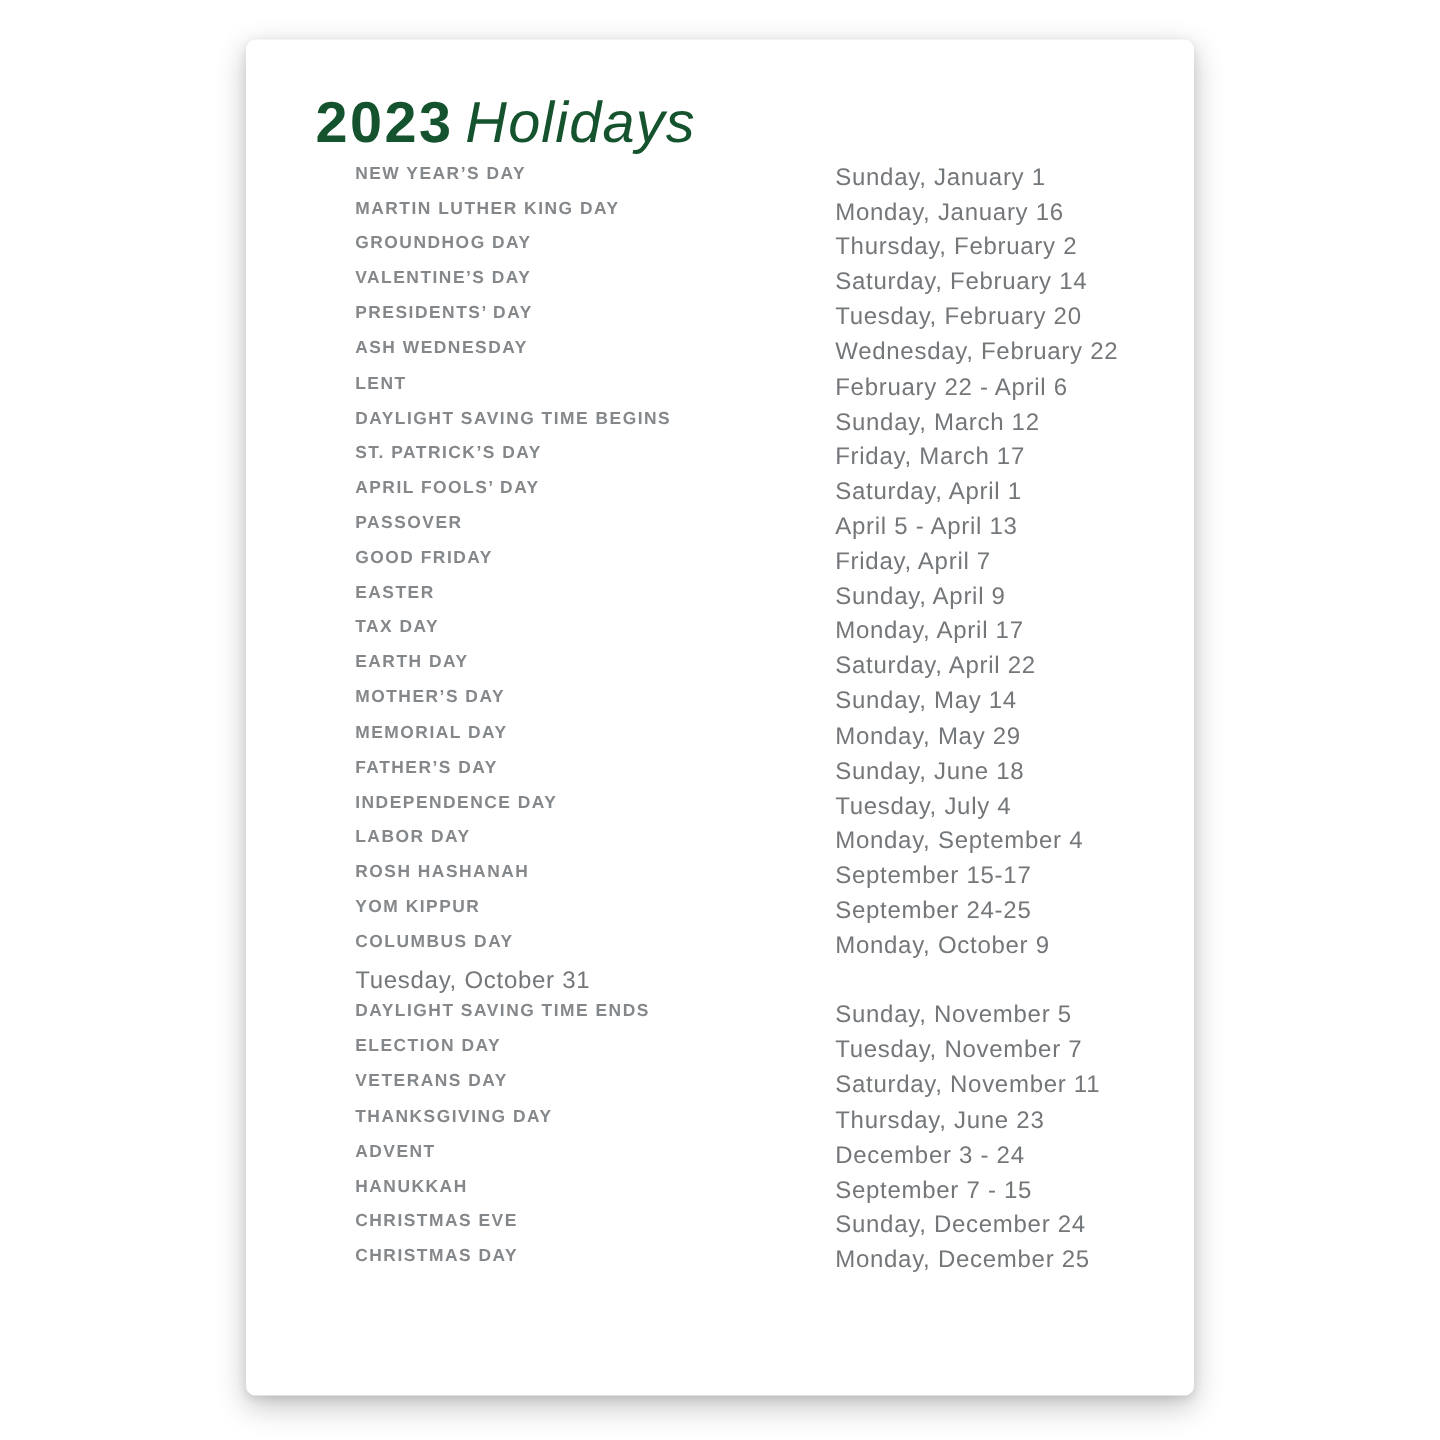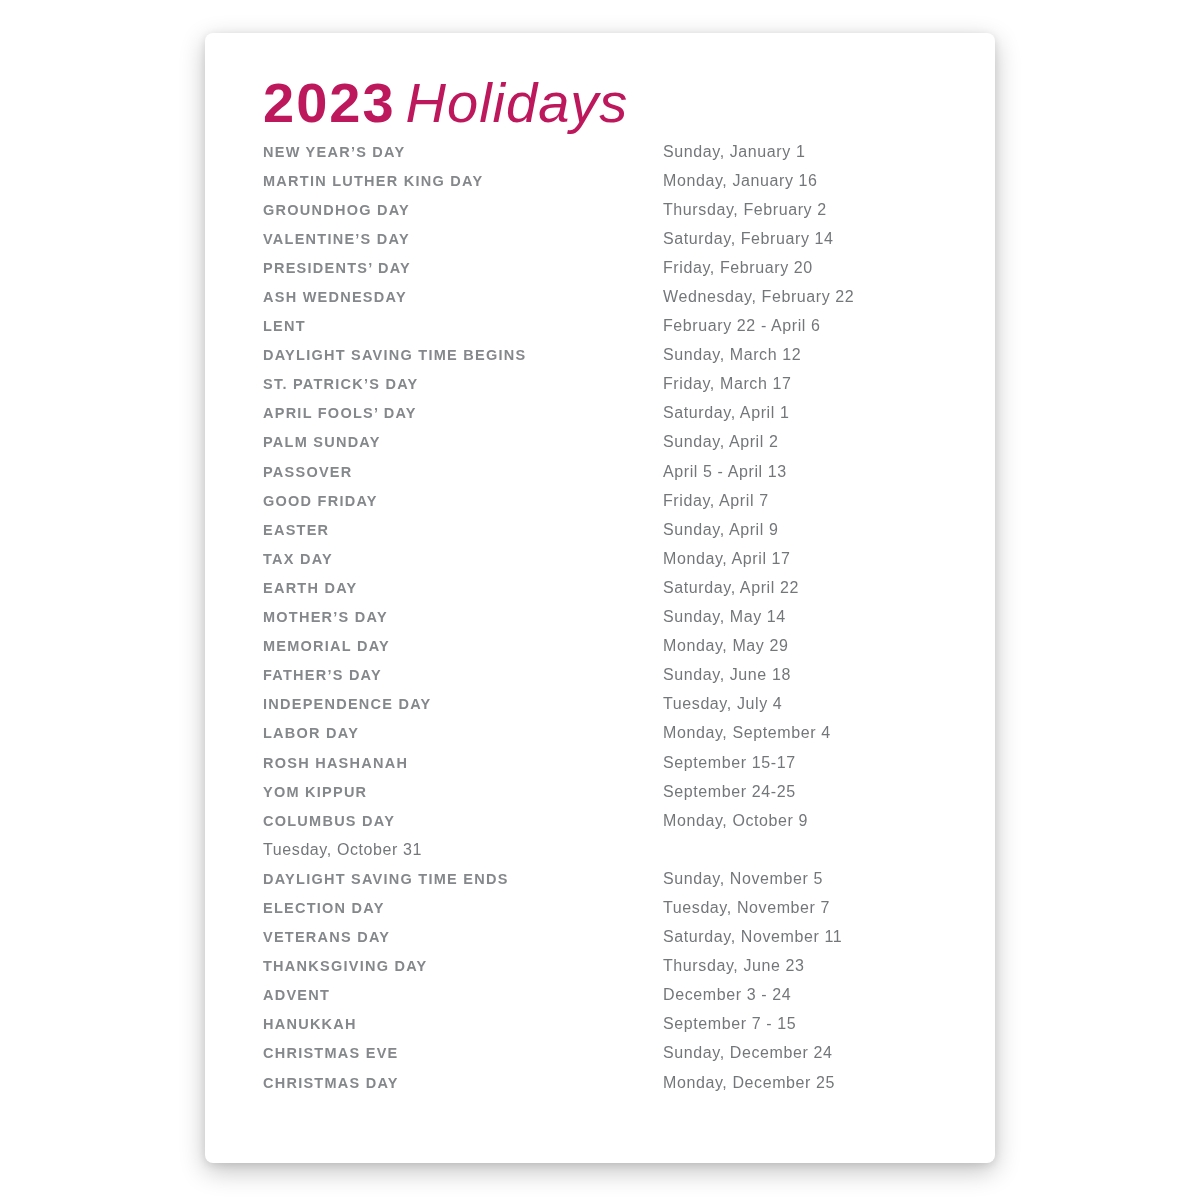--- a/index.html
+++ b/index.html
@@ -22,56 +22,56 @@
     box-shadow: 0 8px 26px rgba(0,0,0,0.24), 0 2px 8px rgba(0,0,0,0.10);
     box-sizing: border-box;
   }
   .content {
     position: absolute;
     left: 58px;
     top: 48px;
     right: 30px;
   }
   .title {
-    font-size: 56px;
+    font-size: 48px;
     line-height: 44px;
-    color: #be185d;
+    color: #14532d;
     margin: 0 0 12px 0;
     white-space: nowrap;
   }
   .title .year {
     font-weight: 600;
     letter-spacing: 2px;
   }
   .title .word {
     font-style: italic;
     font-weight: 300;
     letter-spacing: 1px;
     margin-left: 10px;
   }
   .holiday-list {
     display: block;
   }
   .row {
     display: flex;
-    align-items: center;
     height: 29.1px;
+    margin-left: 33px;
   }
   .name {
     width: 400px;
     flex: 0 0 400px;
     font-size: 14.5px;
     font-weight: 700;
     letter-spacing: 1.25px;
     color: #85888b;
     text-transform: uppercase;
     white-space: nowrap;
   }
   .date {
-    font-size: 16px;
+    font-size: 20px;
     font-weight: 400;
     letter-spacing: 0.6px;
     color: #74777a;
     white-space: nowrap;
   }
 </style>
 </head>
 <body>
 
 <div class="page-card">
@@ -89,45 +89,41 @@
         <div class="row">
           <span class="name">GROUNDHOG DAY</span>
           <span class="date">Thursday, February 2</span>
         </div>
         <div class="row">
           <span class="name">VALENTINE’S DAY</span>
           <span class="date">Saturday, February 14</span>
         </div>
         <div class="row">
           <span class="name">PRESIDENTS’ DAY</span>
-          <span class="date">Friday, February 20</span>
+          <span class="date">Tuesday, February 20</span>
         </div>
         <div class="row">
           <span class="name">ASH WEDNESDAY</span>
           <span class="date">Wednesday, February 22</span>
         </div>
         <div class="row">
           <span class="name">LENT</span>
           <span class="date">February 22 - April 6</span>
         </div>
         <div class="row">
           <span class="name">DAYLIGHT SAVING TIME BEGINS</span>
           <span class="date">Sunday, March 12</span>
         </div>
         <div class="row">
           <span class="name">ST. PATRICK’S DAY</span>
           <span class="date">Friday, March 17</span>
         </div>
         <div class="row">
           <span class="name">APRIL FOOLS’ DAY</span>
           <span class="date">Saturday, April 1</span>
-        </div>
-        <div class="row">
-          <span class="name">PALM SUNDAY</span>
-          <span class="date">Sunday, April 2</span>
         </div>
         <div class="row">
           <span class="name">PASSOVER</span>
           <span class="date">April 5 - April 13</span>
         </div>
         <div class="row">
           <span class="name">GOOD FRIDAY</span>
           <span class="date">Friday, April 7</span>
         </div>
         <div class="row">

